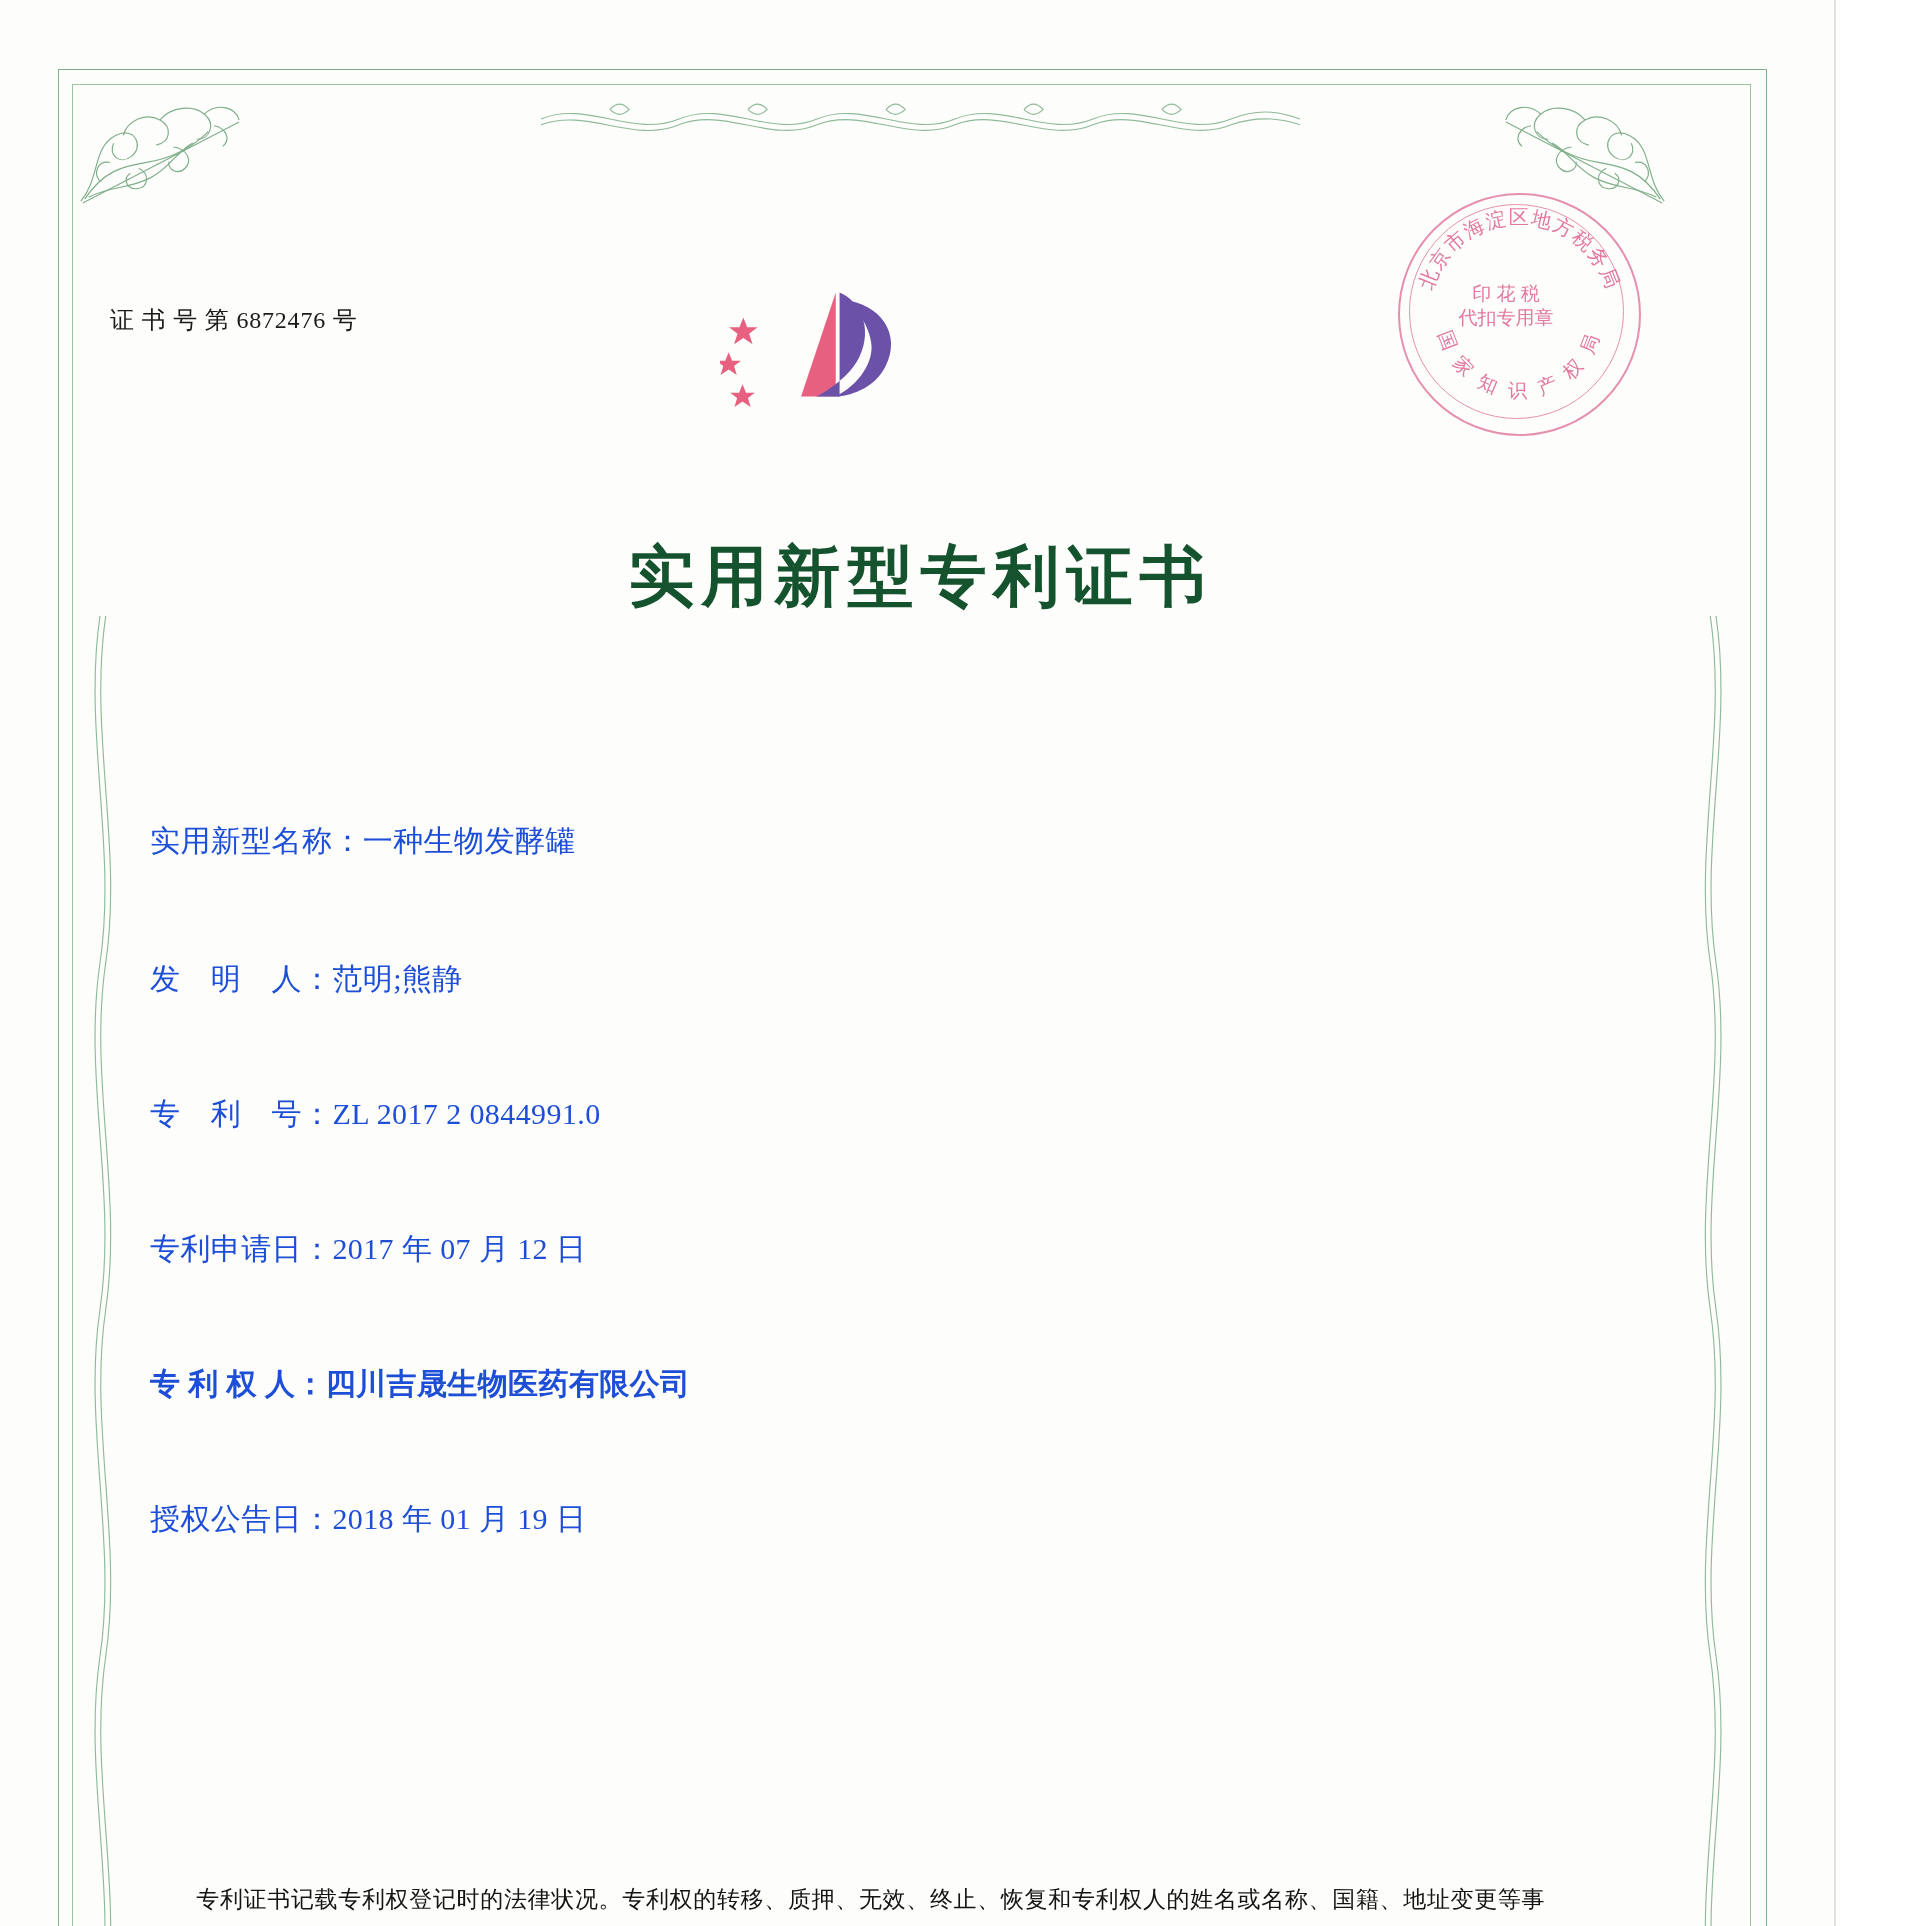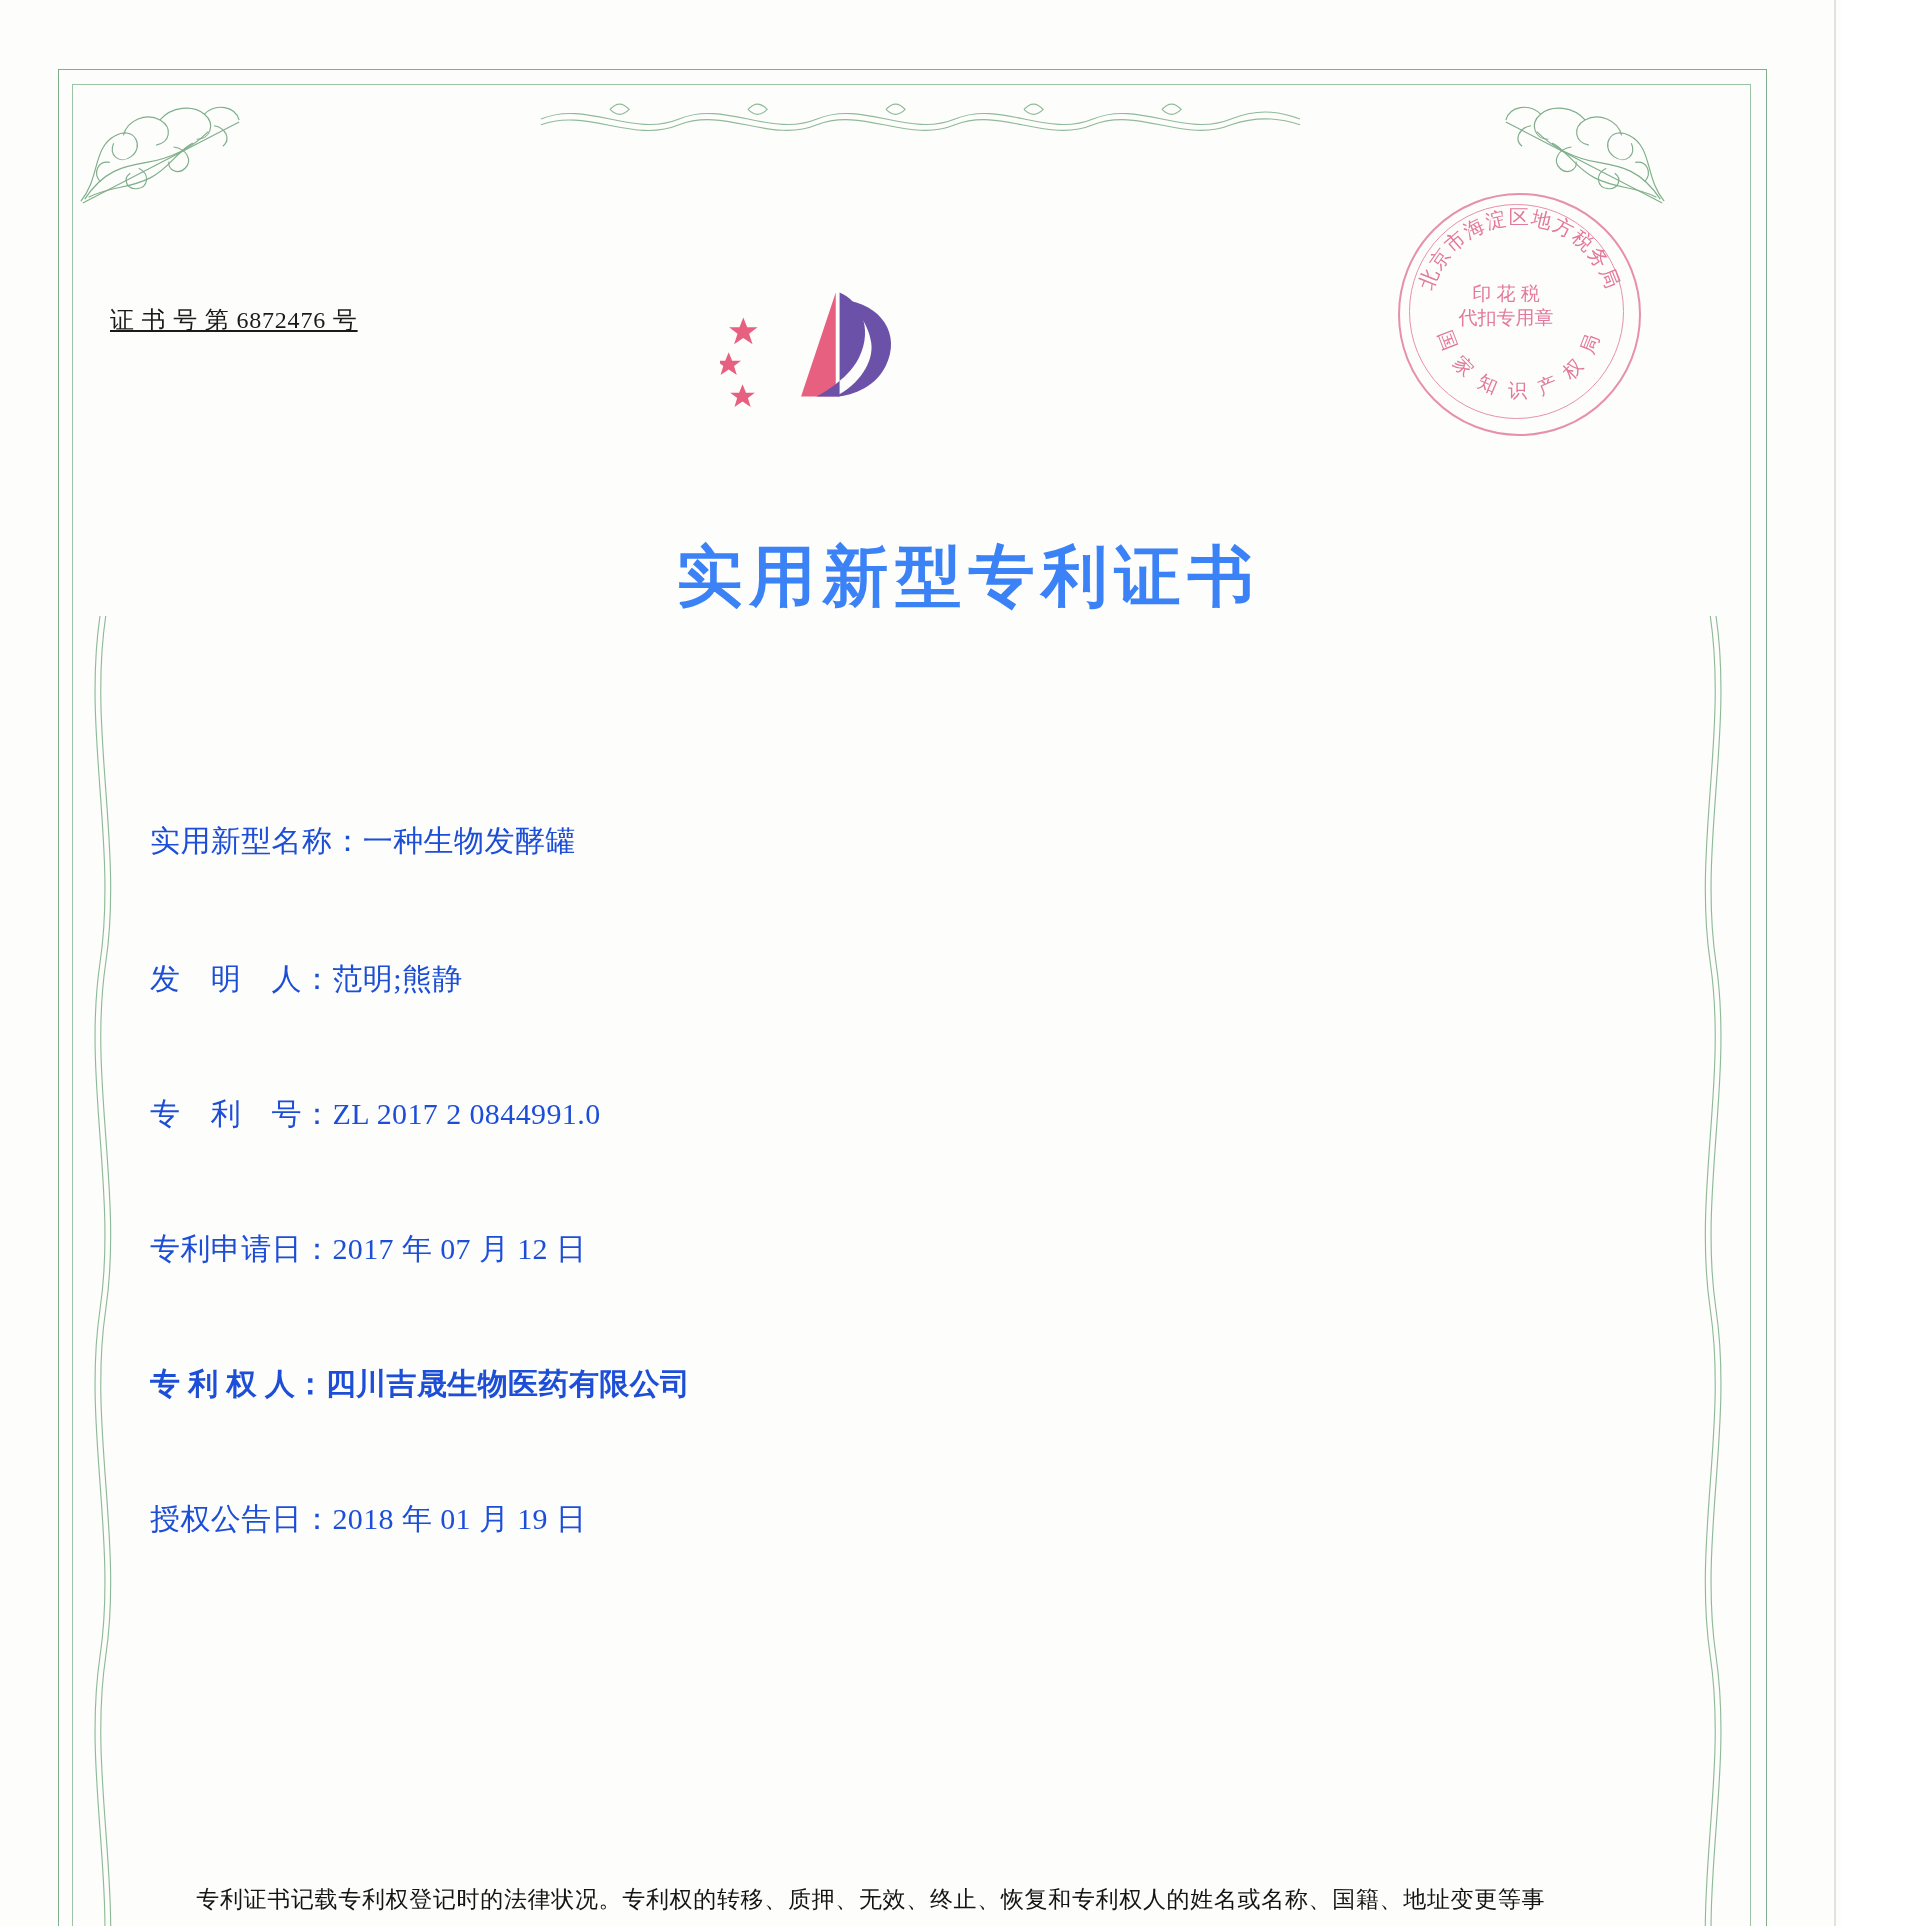--- a/index.html
+++ b/index.html
@@ -84,21 +84,20 @@
 
   
   .cert-no {
     position: absolute;
     left: 110px;
     top: 304px;
     font-size: 24px;
     letter-spacing: 0.8px;
     color: #1a1a1a;
     white-space: nowrap;
-    text-decoration: underline;
   }
 
   
   .logo {
     position: absolute;
     left: 720px;
     top: 281px;
     width: 270px;
     height: 181px;
   }
@@ -143,23 +142,22 @@
   
   .main-title {
     position: absolute;
     left: 0;
     top: 532px;
     width: 1841px;
     text-align: center;
     font-size: 66px;
     font-weight: bold;
     letter-spacing: 7px;
-    color: #3b82f6;
+    color: #14532d;
     font-family: "DejaVu Sans", "Liberation Sans", sans-serif;
-    margin-left: 48px;
   }
 
   
   .field {
     position: absolute;
     left: 150px;
     font-size: 30px;
     color: #1d4ed8;
     white-space: nowrap;
     letter-spacing: 0.4px;

